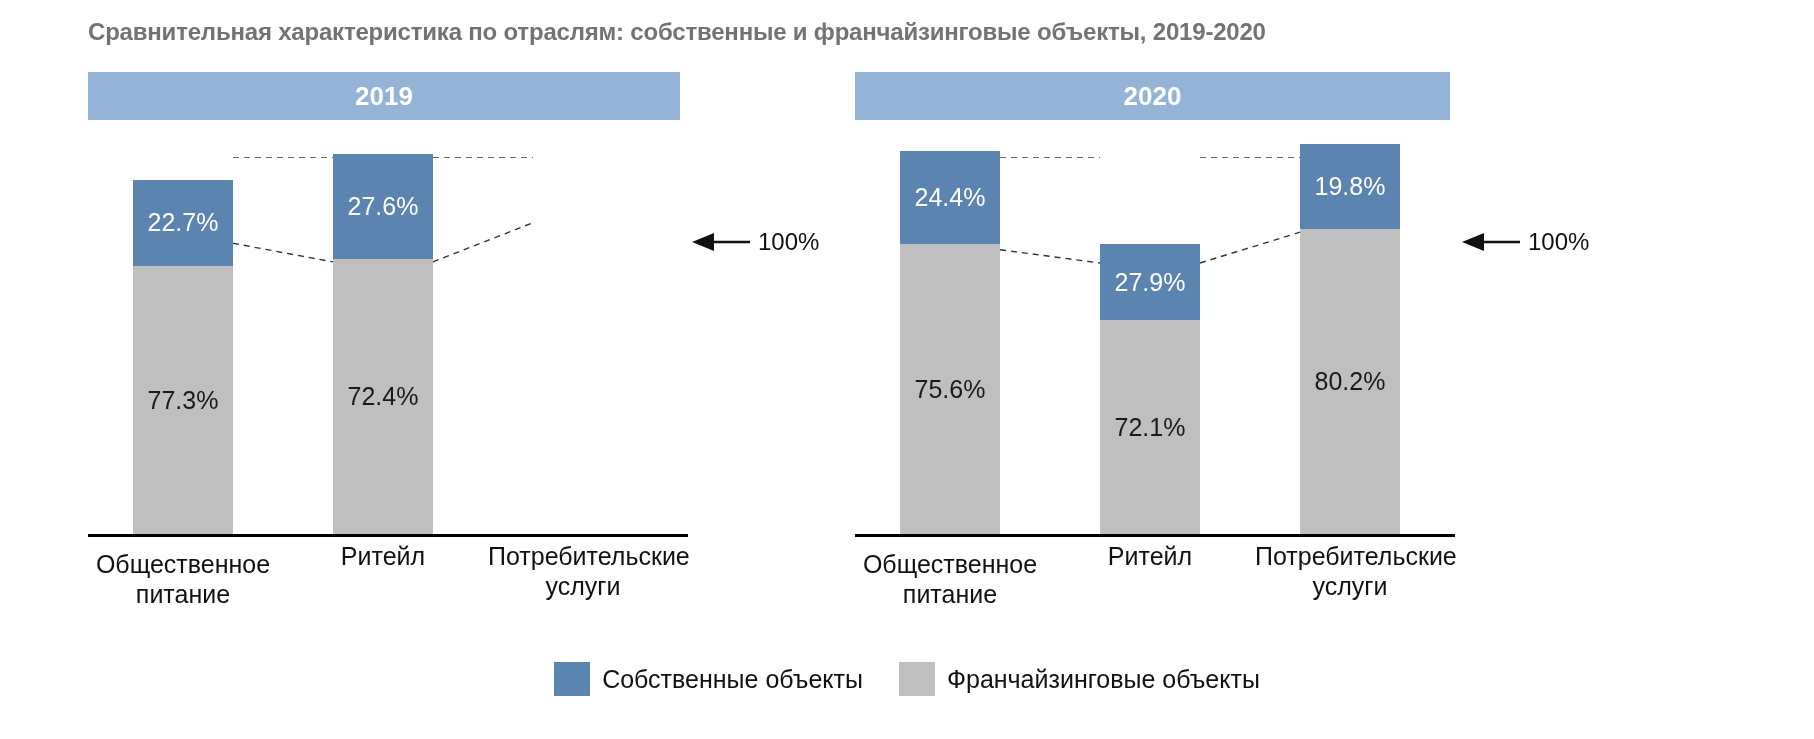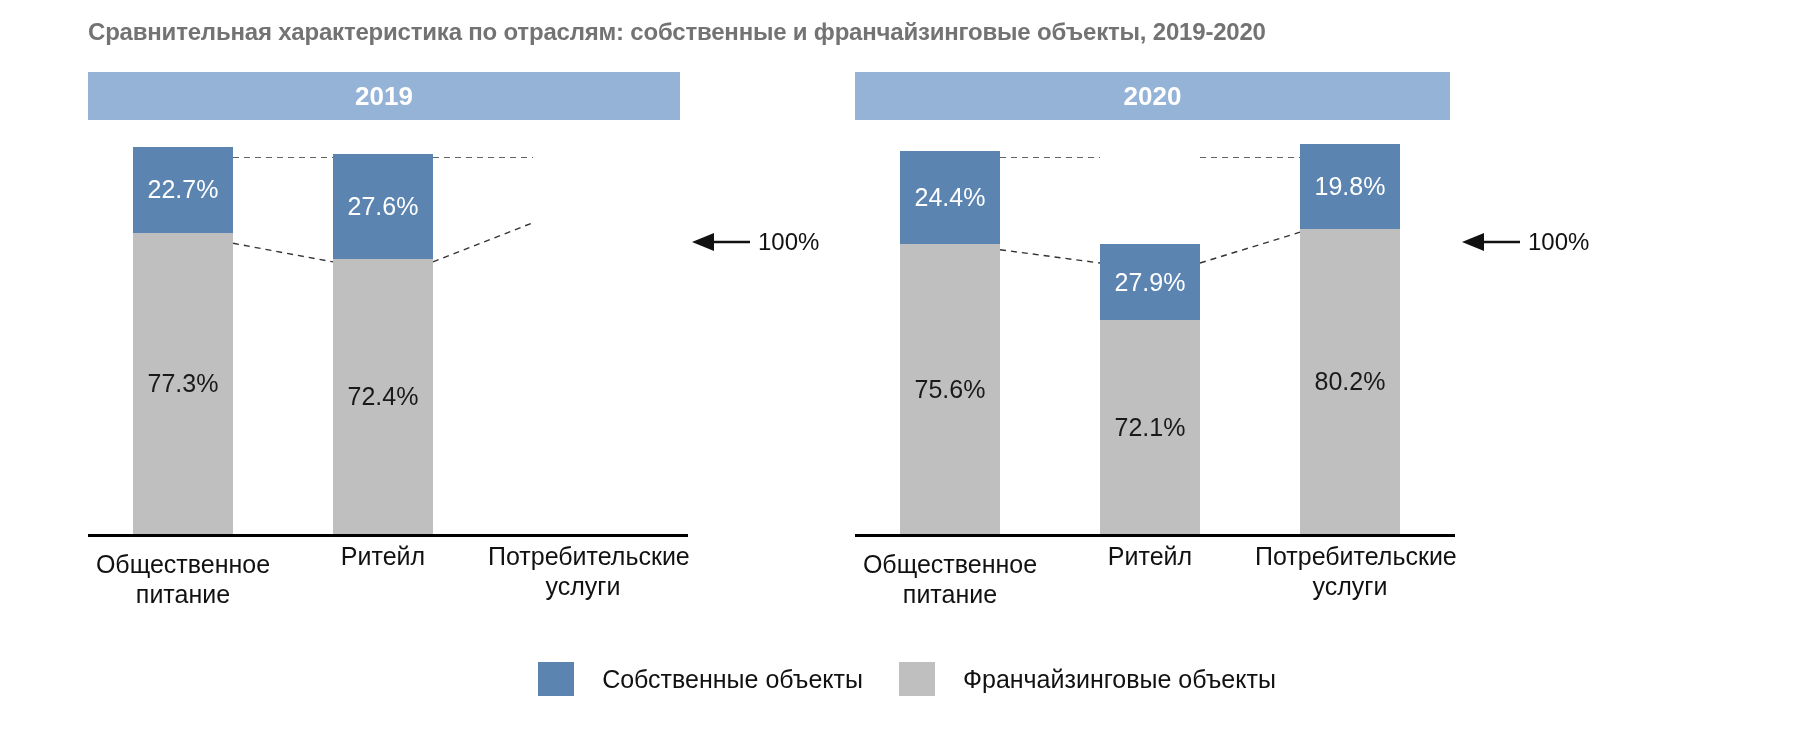--- a/index.html
+++ b/index.html
@@ -105,21 +105,21 @@
 
   #legend{
     position:absolute;
     left:0;right:0;
     top:662px;
     display:flex;
     justify-content:center;
     align-items:center;
     gap:36px;
   }
-  .legend-item{display:flex;align-items:center;gap:28px;}
+  .legend-item{display:flex;align-items:center;gap:12px;}
   .legend-swatch{width:36px;height:34px;display:block;}
   .legend-swatch.blue{background:#5B84B1;}
   .legend-swatch.gray{background:#BFBFBF;}
   .legend-text{font-size:25px;color:#111111;white-space:nowrap;}
 </style>
 </head>
 <body>
 
 <div id="page-title">Сравнительная характеристика по отраслям: собственные и франчайзинговые объекты, 2019-2020</div>
 
@@ -133,21 +133,21 @@
     <polyline points="145,86.3 245,104.9" fill="none" stroke="#333333" stroke-width="1.4" stroke-dasharray="6,5"></polyline>
     <polyline points="345,104.9 445,65.7" fill="none" stroke="#333333" stroke-width="1.4" stroke-dasharray="6,5"></polyline>
   </svg>
 
   <div class="plot">
 
     <div class="bar b0">
       <div class="seg seg-top" style="height:86.3px">
         <span class="seg-label">22.7%</span>
       </div>
-      <div class="seg seg-bottom" style="height:301px">
+      <div class="seg seg-bottom" style="height:268px">
         <span class="seg-label">77.3%</span>
       </div>
     </div>
 
     <div class="bar b1">
       <div class="seg seg-top" style="height:104.9px">
         <span class="seg-label">27.6%</span>
       </div>
       <div class="seg seg-bottom" style="height:275.1px">
         <span class="seg-label">72.4%</span>

